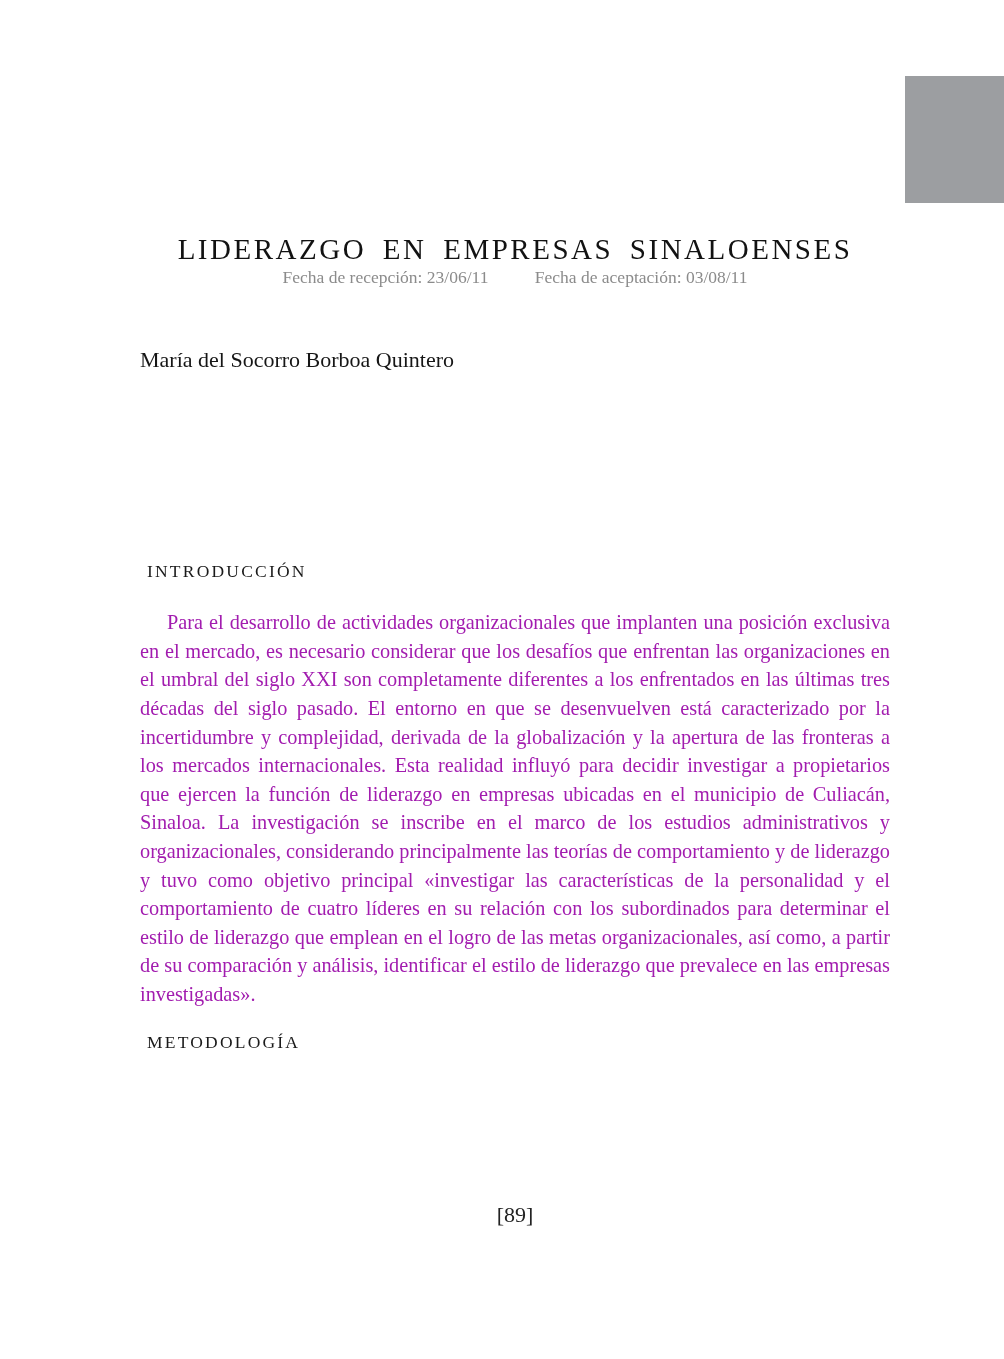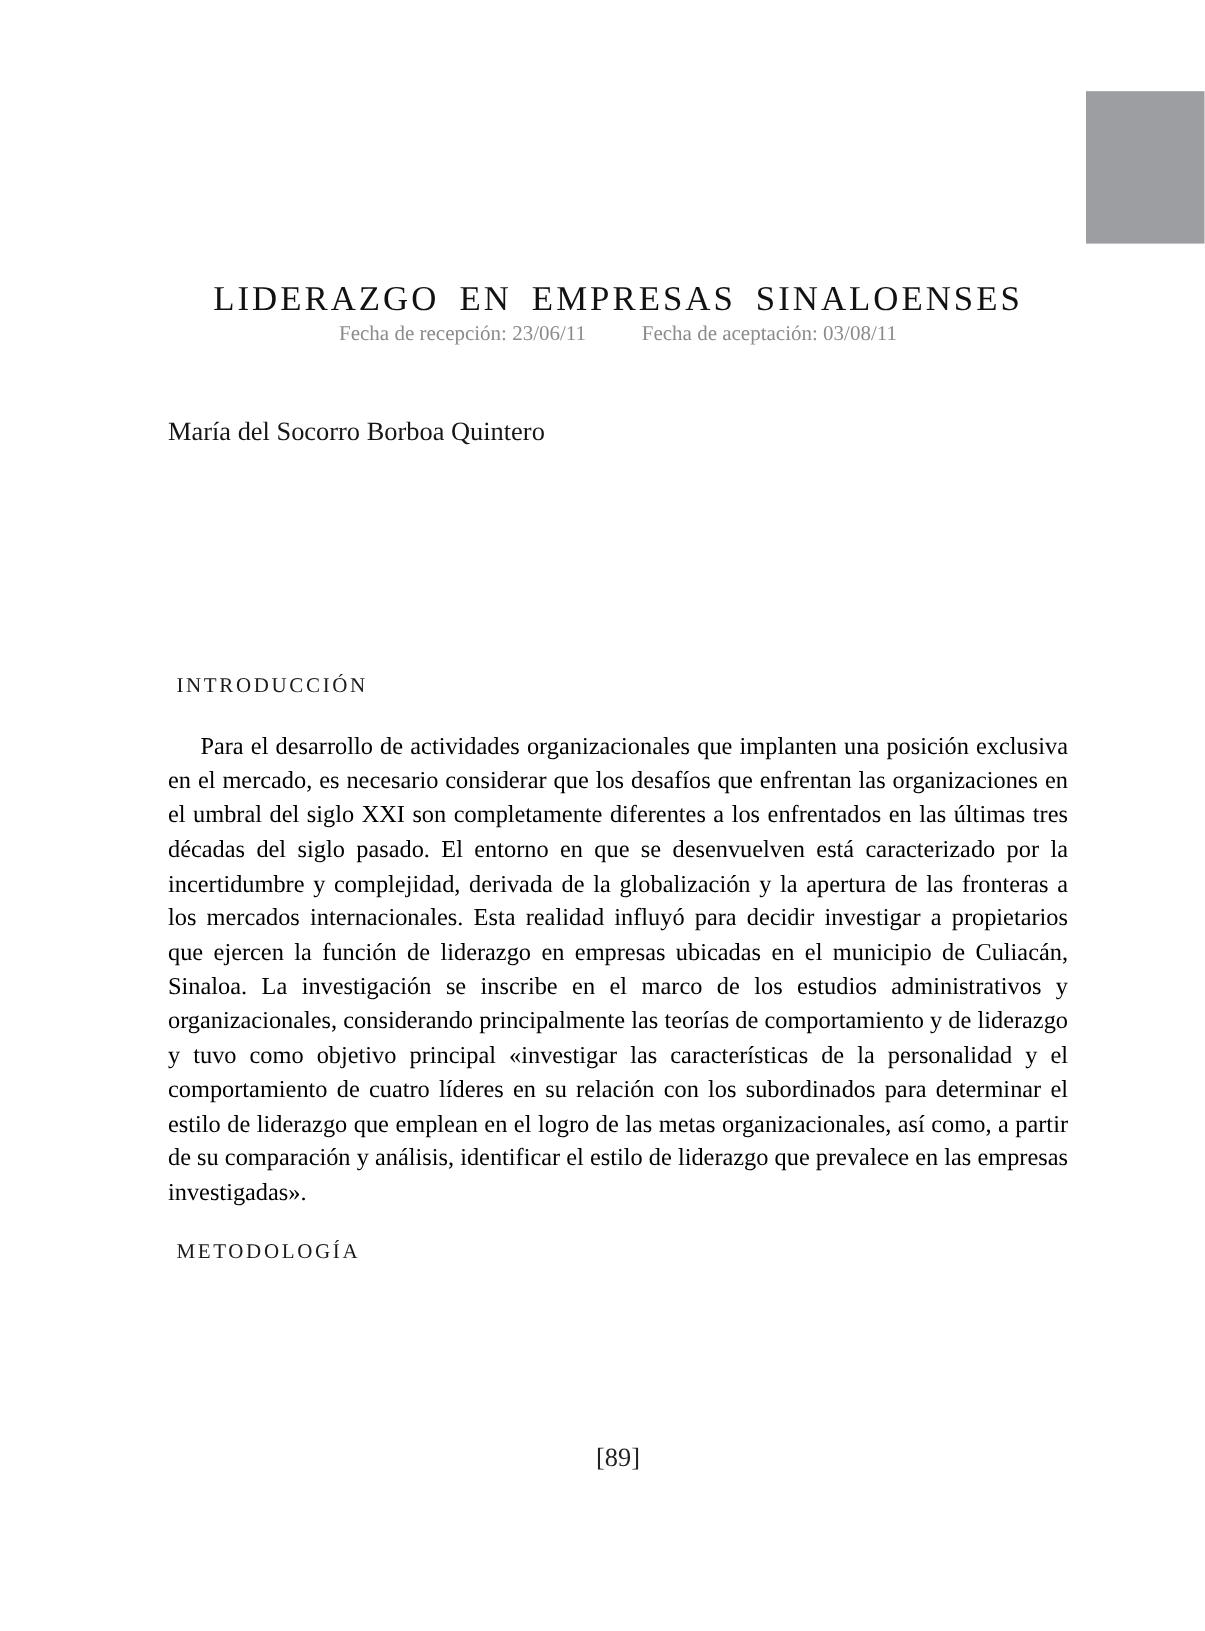--- a/index.html
+++ b/index.html
@@ -72,21 +72,21 @@
   .heading-introduccion { top: 546px; }
   .heading-metodologia  { top: 1017px; }
   .body-paragraph {
     position: absolute;
     left: 140px;
     width: 750px;
     font-size: 20.3px;
     line-height: 28.6px;
     text-align: justify;
     text-indent: 27px;
-    color: #000000;
+    color: #a21caf;
   }
   .paragraph-intro { top: 588px; }
   .paragraph-metodologia { top: 1110px; }
   .page-number {
     position: absolute;
     top: 1202px;
     left: 140px;
     width: 750px;
     text-align: center;
     font-size: 22px;

